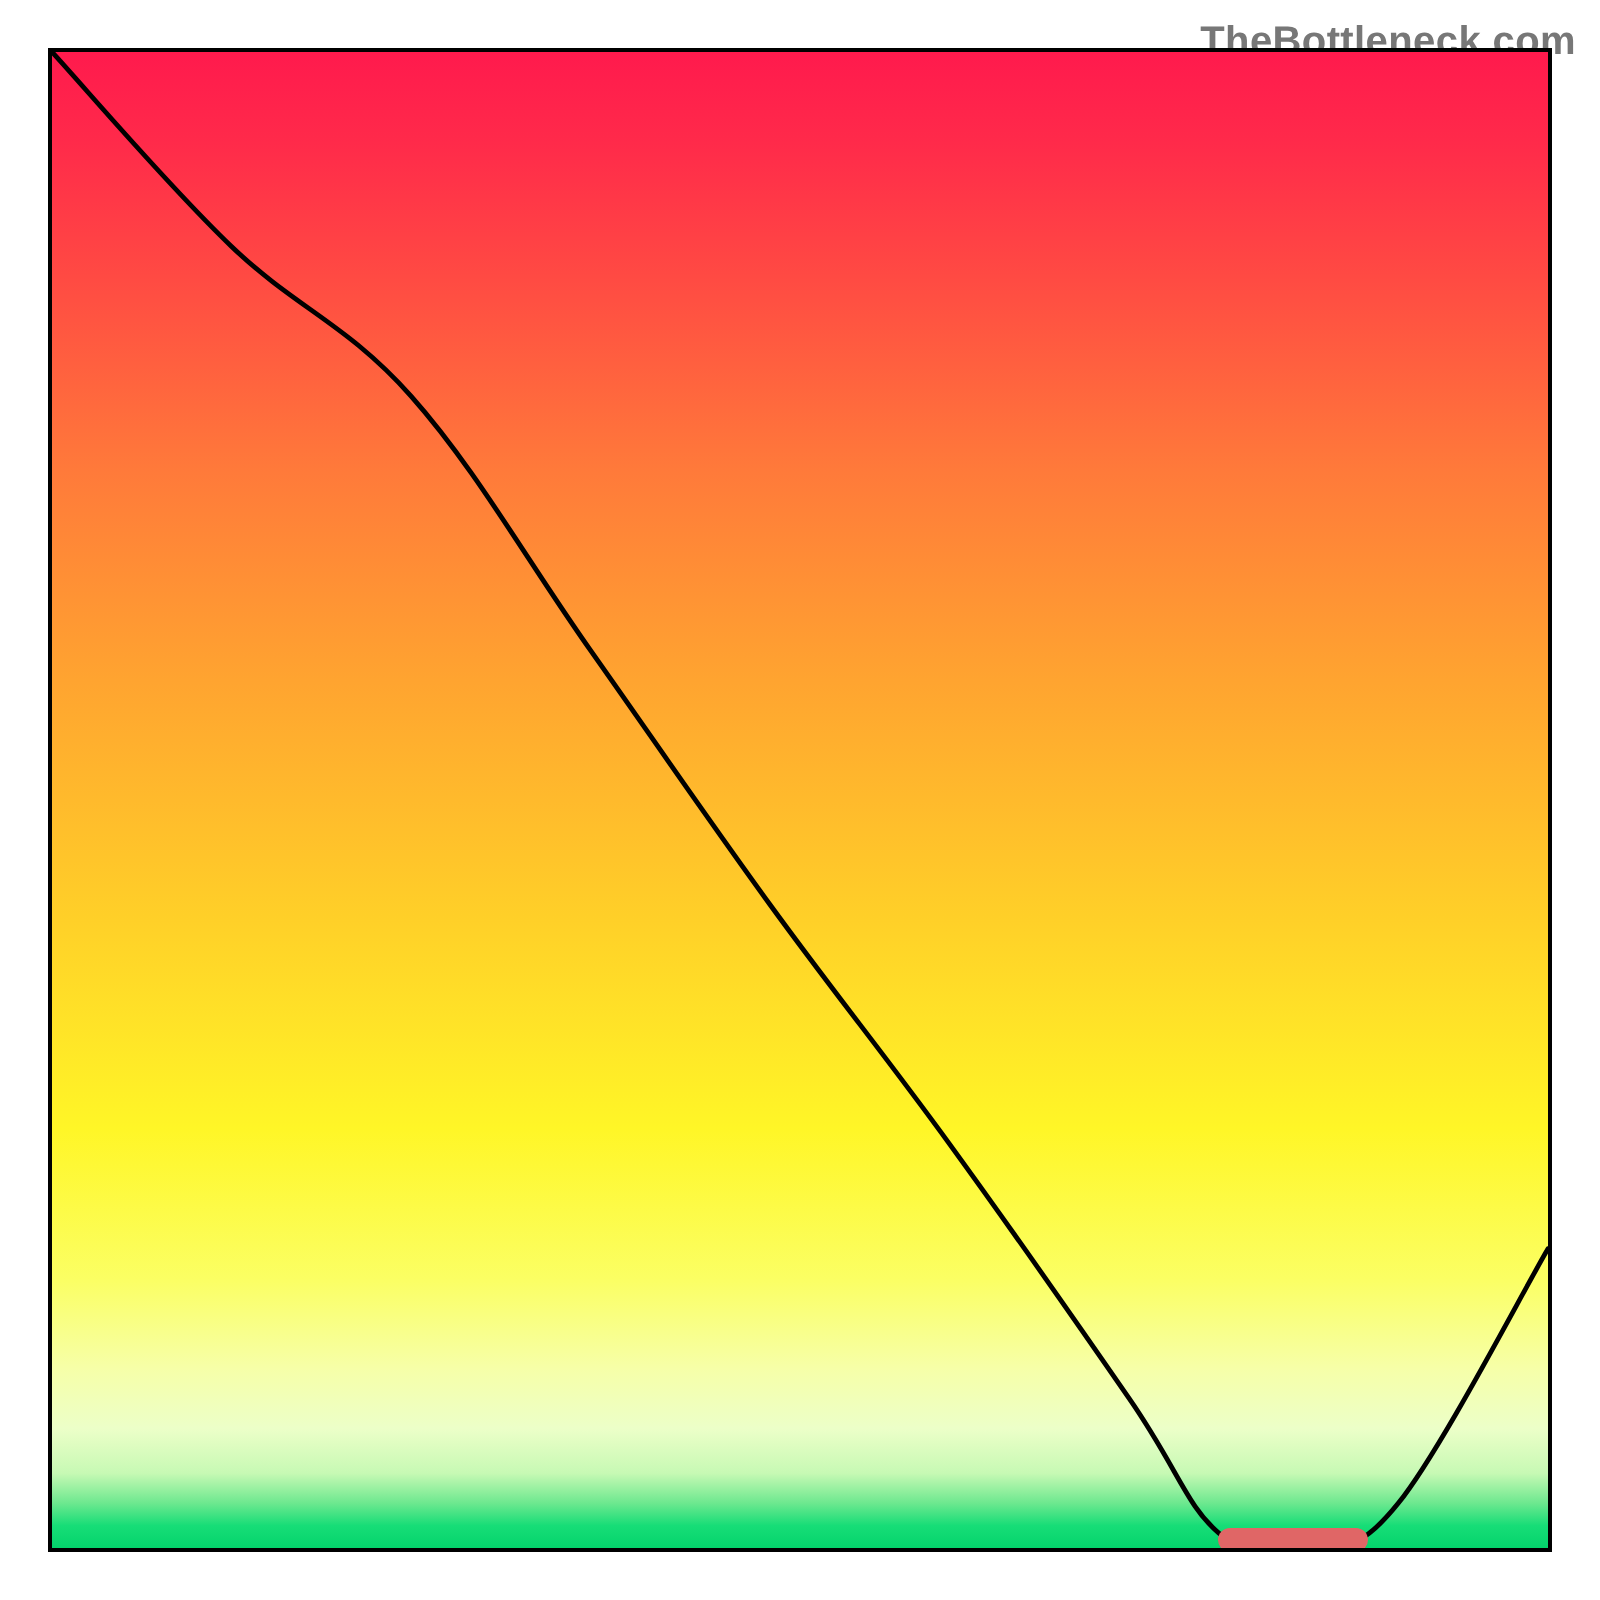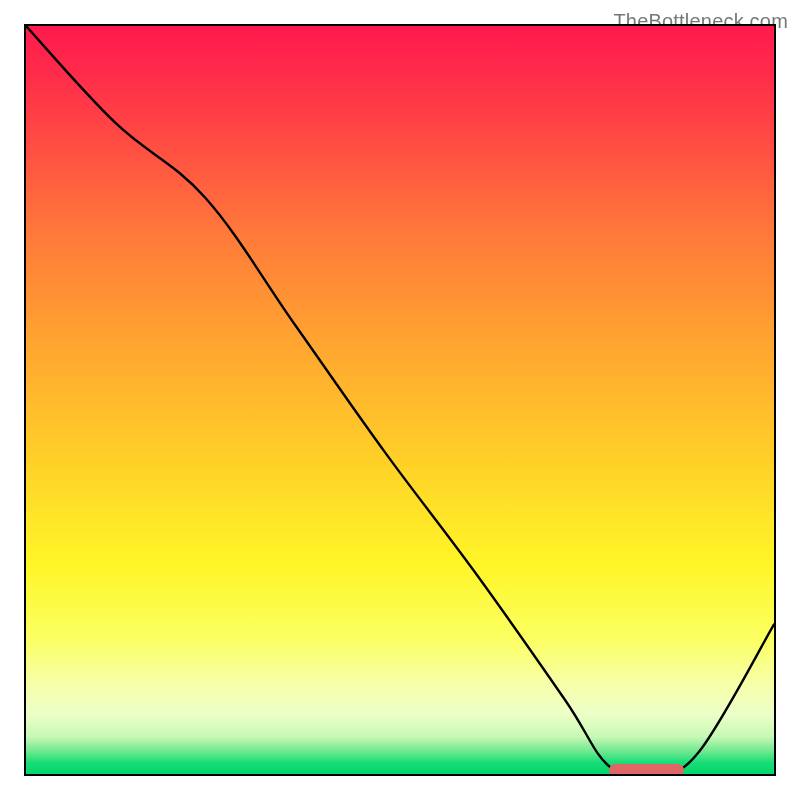--- a/index.html
+++ b/index.html
@@ -9,21 +9,21 @@
     height: 800px;
     background: #ffffff;
     font-family: Arial, Helvetica, sans-serif;
   }
   .watermark {
     position: absolute;
     top: 10px;
     right: 12px;
     color: #777;
     font-size: 20px;
-    font-weight: 400;
+    font-weight: 700;
     letter-spacing: 0.2px;
   }
   .frame {
     position: absolute;
     left: 24px;
     top: 24px;
     width: 752px;
     height: 752px;
     border: 2px solid #000;
     box-sizing: border-box;

